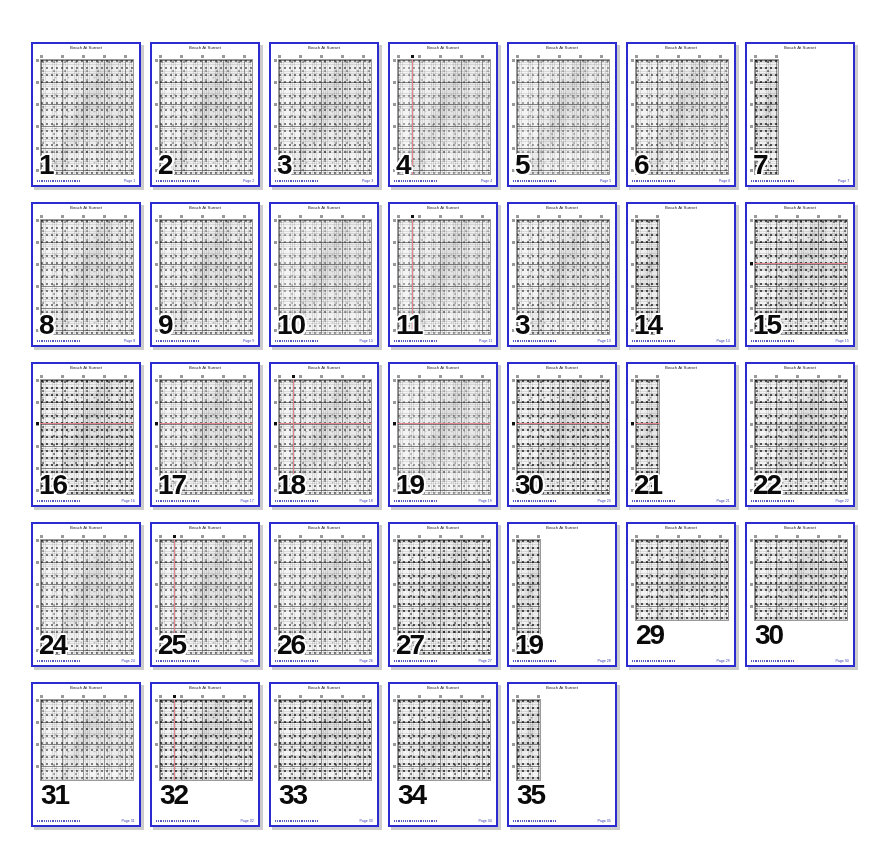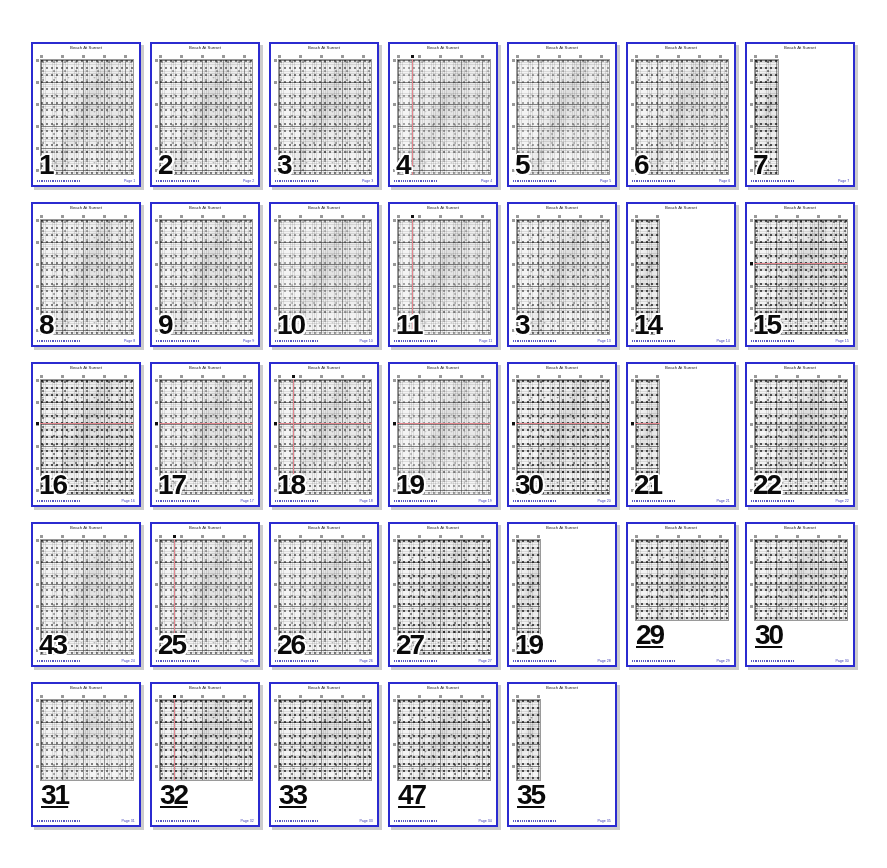--- a/index.html
+++ b/index.html
@@ -64,21 +64,21 @@
   .hline{position:absolute;left:0;right:0;top:38%;height:1px;background:var(--center-pink,#e4868e);}
   .hline::before{content:"";position:absolute;left:-4px;top:-1px;width:3px;height:3px;background:#111;}
   .page-number{
     position:absolute;left:6px;bottom:6px;z-index:3;
     font-size:28px;font-weight:bold;line-height:1;letter-spacing:-2px;
     color:var(--number-black,#0a0a0a);
     text-shadow:
       -2px 0 #fff, 2px 0 #fff, 0 -2px #fff, 0 2px #fff,
       -1.5px -1.5px #fff, 1.5px -1.5px #fff, -1.5px 1.5px #fff, 1.5px 1.5px #fff;
   }
-  .page.short .page-number{bottom:16px;left:8px;text-decoration:underline;}
+  .page.short .page-number{bottom:16px;left:8px;}
   .page-footer{
     position:absolute;left:4px;right:4px;bottom:2px;height:4px;
     display:flex;justify-content:space-between;align-items:center;
   }
   .footer-smudge{
     display:inline-block;width:44px;height:2px;opacity:.85;
     background:repeating-linear-gradient(to right, var(--footer-blue,#3a3ab8) 0 1.2px, transparent 1.2px 2.2px);
   }
   .footer-page{
     color:var(--footer-blue,#3a3ab8);font-size:8px;line-height:1;white-space:nowrap;
@@ -394,21 +394,21 @@
     </div>
   </div>
       <div class="page density-medium">
     <div class="page-title">Beach At Sunset</div>
     <div class="grid-wrap">
       <div class="ruler-top"></div>
       <div class="ruler-left"></div>
       <div class="grid"></div>
 
     </div>
-    <div class="page-number">43</div>
+    <div class="page-number">24</div>
     <div class="page-footer">
       <span class="footer-smudge"></span>
       <span class="footer-page">Page 24</span>
     </div>
   </div>
       <div class="page density-medium">
     <div class="page-title">Beach At Sunset</div>
     <div class="grid-wrap">
       <div class="ruler-top"></div>
       <div class="ruler-left"></div>
@@ -536,21 +536,21 @@
     </div>
   </div>
       <div class="page density-dense short">
     <div class="page-title">Beach At Sunset</div>
     <div class="grid-wrap">
       <div class="ruler-top"></div>
       <div class="ruler-left"></div>
       <div class="grid"></div>
 
     </div>
-    <div class="page-number">47</div>
+    <div class="page-number">34</div>
     <div class="page-footer">
       <span class="footer-smudge"></span>
       <span class="footer-page">Page 34</span>
     </div>
   </div>
       <div class="page density-dense narrow short">
     <div class="page-title">Beach At Sunset</div>
     <div class="grid-wrap">
       <div class="ruler-top"></div>
       <div class="ruler-left"></div>

